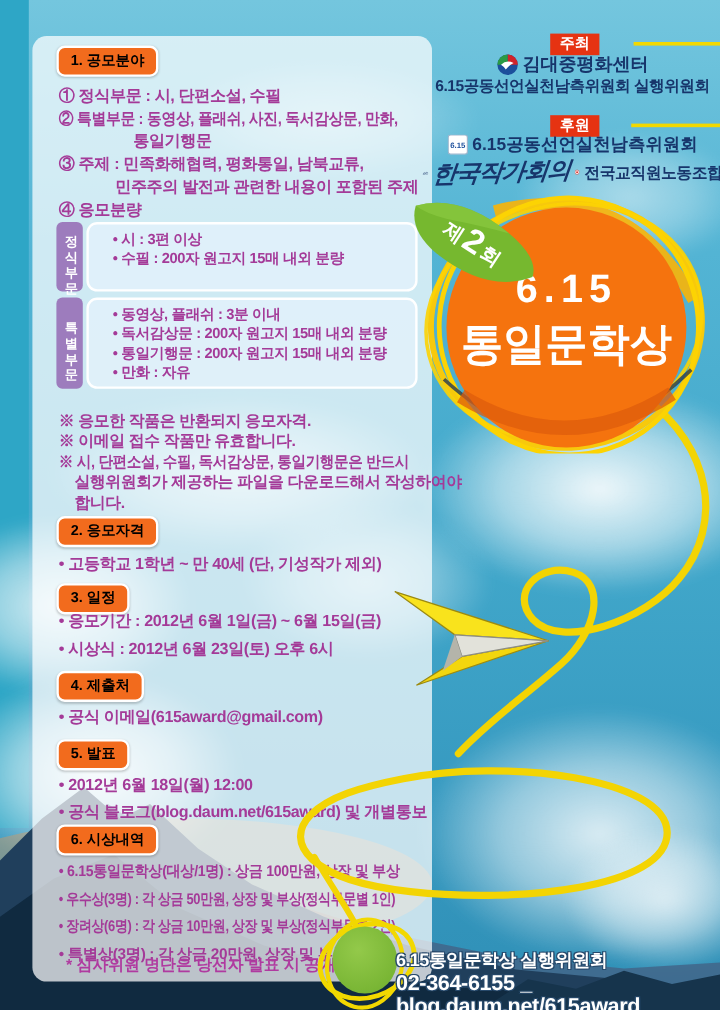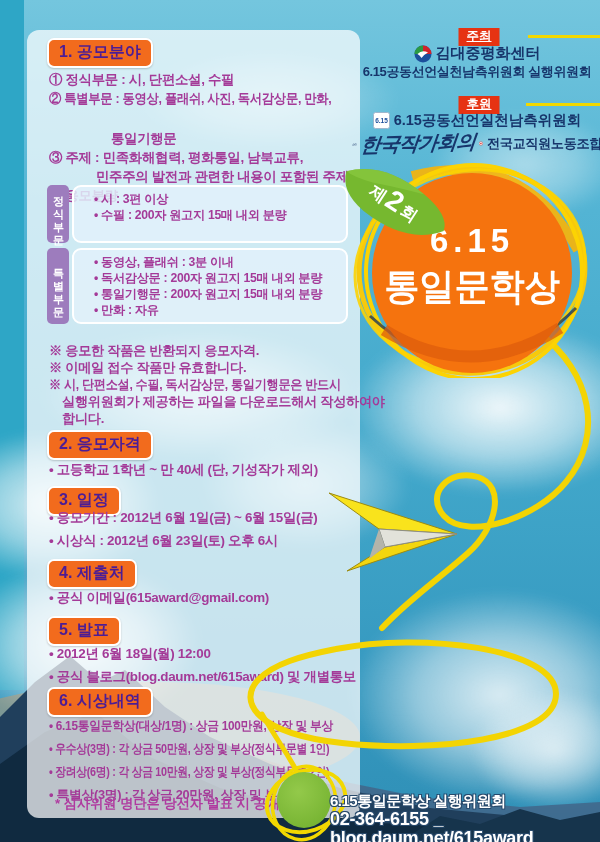--- a/index.html
+++ b/index.html
@@ -5,30 +5,30 @@
   html,body{margin:0;padding:0;}
   body{width:600px;height:842px;overflow:hidden;font-family:"Liberation Sans",sans-serif;}
   .poster{position:relative;width:600px;height:842px;overflow:hidden;
     background:linear-gradient(180deg,#74c6de 0%,#53b4d4 25%,#41a7ca 55%,#3699c0 80%,#2f8fb6 100%);}
   .edge-strip{position:absolute;left:0;top:0;width:24px;height:690px;background:#2ea6c6;}
   .cloud{position:absolute;border-radius:50%;filter:blur(5px);
     background:radial-gradient(closest-side,rgba(255,255,255,.96) 0%,rgba(255,255,255,.55) 55%,rgba(255,255,255,0) 100%);}
   
   .panel{position:absolute;left:27px;top:30px;width:333px;height:788px;
     background:rgba(255,255,255,.72);border-radius:12px;}
-  .sec-badge{position:absolute;left:20px;background:#f26b1d;color:#4c1d95;font-weight:bold;
-    font-size:16px;line-height:1;padding:4px 10px 6px;border-radius:7px;border:2px solid #fff;
+  .sec-badge{position:absolute;left:20px;background:#f26b1d;color:#000000;font-weight:bold;
+    font-size:12px;line-height:1;padding:4px 10px 6px;border-radius:7px;border:2px solid #fff;
     box-shadow:0 1px 2px rgba(0,0,0,.2);white-space:nowrap;}
   .items{position:absolute;left:22px;right:8px;color:#a43a98;font-weight:bold;
     font-size:13.4px;letter-spacing:-0.3px;}
   .items div{white-space:nowrap;}
   .lh19 div{line-height:19px;}
   .lh22 div{line-height:22.5px;}
   .lh23 div{line-height:23px;}
-  .pad62{padding-left:62px;margin-top:21px;}
+  .pad62{padding-left:62px;}
   .pad47{padding-left:47px;}
   .pad13{padding-left:13px;}
   .sq92{transform:scaleX(.92);transform-origin:0 50%;}
   .sq84{transform:scaleX(.84);transform-origin:0 50%;}
   .table{position:absolute;top:155px;left:20px;right:12px;}
   .trow{display:flex;gap:3px;margin-bottom:5px;}
   .tlabel{width:22px;background:#9d7cbd;border-radius:5px;color:#fff;font-size:11px;font-weight:bold;
     display:flex;align-items:center;justify-content:center;writing-mode:vertical-rl;
     text-orientation:upright;letter-spacing:2px;padding:3px 0;}
   .tbody{flex:1;background:rgba(226,241,250,.85);border:2px solid #fff;border-radius:9px;
@@ -36,21 +36,21 @@
   .tbody div{line-height:16px;white-space:nowrap;margin-left:12px;}
   .notes{position:absolute;top:312px;left:22px;right:8px;color:#a43a98;font-weight:bold;
     font-size:13.2px;letter-spacing:-0.3px;}
   .notes div{line-height:17px;white-space:nowrap;}
   .footnote{position:absolute;top:765px;left:0;right:0;text-align:center;color:#b03aa0;
     font-weight:bold;font-size:13.2px;}
   
   .orgblock{position:absolute;left:358px;top:28px;width:242px;color:#17356b;}
   .badge-row{position:absolute;left:0;right:0;height:16px;}
   .org-badge{position:absolute;left:50%;transform:translateX(-50%);top:0;background:#e63312;
-    color:#fff;font-size:12.5px;font-weight:bold;line-height:1;padding:2px 8px 3px;text-decoration:underline;}
+    color:#fff;font-size:12.5px;font-weight:bold;line-height:1;padding:2px 8px 3px;}
   .org-line{position:absolute;top:7px;height:3px;right:0;background:#f2d800;}
   .org-row{position:absolute;left:-6px;right:-2px;display:flex;align-items:center;
     justify-content:center;gap:4px;font-weight:bold;white-space:nowrap;}
   .calli{font-family:"Liberation Serif",serif;font-style:italic;font-weight:bold;font-size:20px;
     transform:skewX(-8deg) rotate(-2deg);letter-spacing:-1px;}
   
   .sun{position:absolute;left:352px;top:158px;width:240px;height:220px;}
   .sun-text{position:absolute;left:0;right:0;text-align:center;color:#fff;font-weight:bold;}
   .sun-l1{top:64px;font-size:33px;letter-spacing:5px;}
   .sun-l2{top:104px;font-size:37px;letter-spacing:0px;transform:scaleX(.95);}

